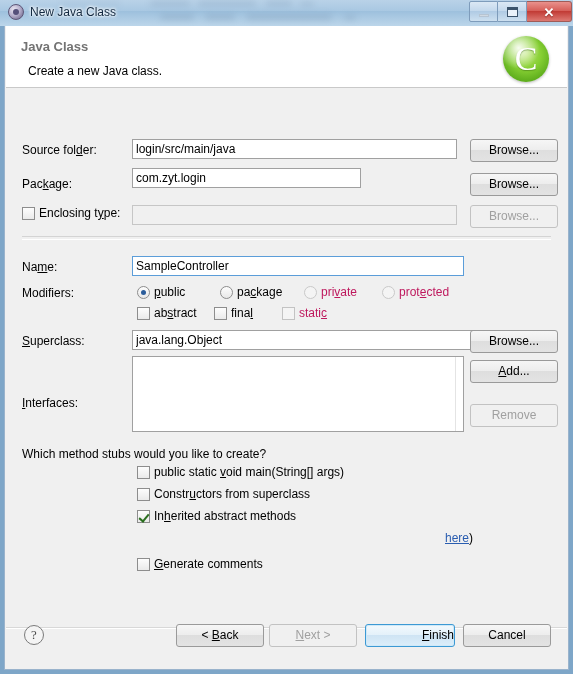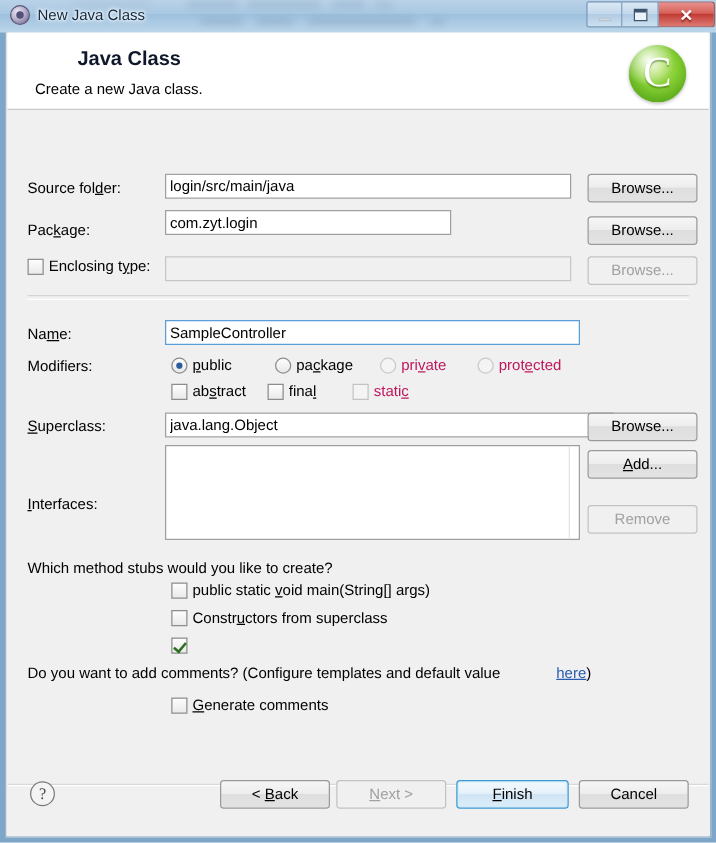--- a/index.html
+++ b/index.html
@@ -56,21 +56,21 @@
   
   .frame{
     position:absolute;left:4px;top:26px;width:565px;height:644px;
     box-sizing:border-box;background:#f0f0f0;
     border:1px solid #9ab3cc;border-top:none;
   }
   .header{
     position:absolute;left:1px;top:0px;width:561px;height:61px;
     background:#ffffff;border-bottom:1px solid #c9c9c9;overflow:hidden;
   }
-  .hdr-title{position:absolute;left:15px;top:13px;font-size:16px;font-weight:bold;color:#0f172a;margin-left:41px;}
+  .hdr-title{position:absolute;left:15px;top:13px;font-size:13px;font-weight:bold;color:#737373;}
   .hdr-sub{position:absolute;left:22px;top:38px;font-size:12px;color:#000;}
   .hdr-icon{
     position:absolute;right:18px;top:10px;width:46px;height:46px;border-radius:50%;
     background:
       radial-gradient(circle at 34% 26%,rgba(255,255,255,.92) 0%,rgba(255,255,255,0) 46%),
       radial-gradient(circle at 50% 40%,#b6e36a 0%,#86cf33 42%,#5fae1d 74%,#3f8a12 100%);
     box-shadow:0 1px 3px rgba(0,0,0,.28);
   }
   .hdr-icon .cglyph{
     position:absolute;left:0;right:0;top:0;bottom:0;line-height:46px;text-align:center;
@@ -103,20 +103,21 @@
     border:1px solid #9a9a9a;border-radius:3px;
     background:linear-gradient(to bottom,#f6f6f6 0%,#ededed 47%,#dedede 49%,#e3e3e3 100%);
     font-family:"Liberation Sans",sans-serif;font-size:12px;color:#000;
     line-height:21px;text-align:center;cursor:default;padding:0;
   }
   .btn.dis{color:#a0a0a0;border-color:#c2c2c2;background:#f0f0f0;}
   .btn.default{
     border:1px solid #3c99d4;
     box-shadow:inset 0 0 0 1px #cfe9f8;
     background:linear-gradient(to bottom,#f3f9fd 0%,#e4f1fa 47%,#cfe4f4 49%,#dceefa 100%);
+    text-align:right;
   }
 
   .listbox{
     position:absolute;border:1px solid #a0a0a0;background:#fff;box-sizing:border-box;
   }
   .listbox .track{position:absolute;right:7px;top:0;bottom:0;width:1px;background:#e4e4e4;}
 
   .sep{position:absolute;height:2px;border-top:1px solid #d4d4d4;border-bottom:1px solid #ffffff;}
 
   
@@ -246,22 +247,22 @@
 
       <div class="lbl" style="left:16px;top:359px;">Which method stubs would you like to create?</div>
 
       <div class="cb" style="left:131px;top:378px;"></div>
       <div class="ctext" style="left:148px;top:377px;"><span>public static </span><u>v</u><span>oid main(String[] args)</span></div>
 
       <div class="cb" style="left:131px;top:400px;"></div>
       <div class="ctext" style="left:148px;top:399px;"><span>Constr</span><u>u</u><span>ctors from superclass</span></div>
 
       <div class="cb checked" style="left:131px;top:422px;"></div>
-
-      <div class="lbl" style="left:16px;top:443px;"><span>Do you want to add comments? (Configure templates and default value </span></div>
+      <div class="ctext" style="left:148px;top:421px;"><span>In</span><u>h</u><span>erited abstract methods</span></div>
+
       <a class="link" style="left:439px;top:443px;" href="#">here</a>
       <div class="lbl" style="left:463px;top:443px;">)</div>
 
       <div class="cb" style="left:131px;top:470px;"></div>
       <div class="ctext" style="left:148px;top:469px;"><u>G</u><span>enerate comments</span></div>
 
     </div>
 
     <div class="footer"></div>
   </div>

